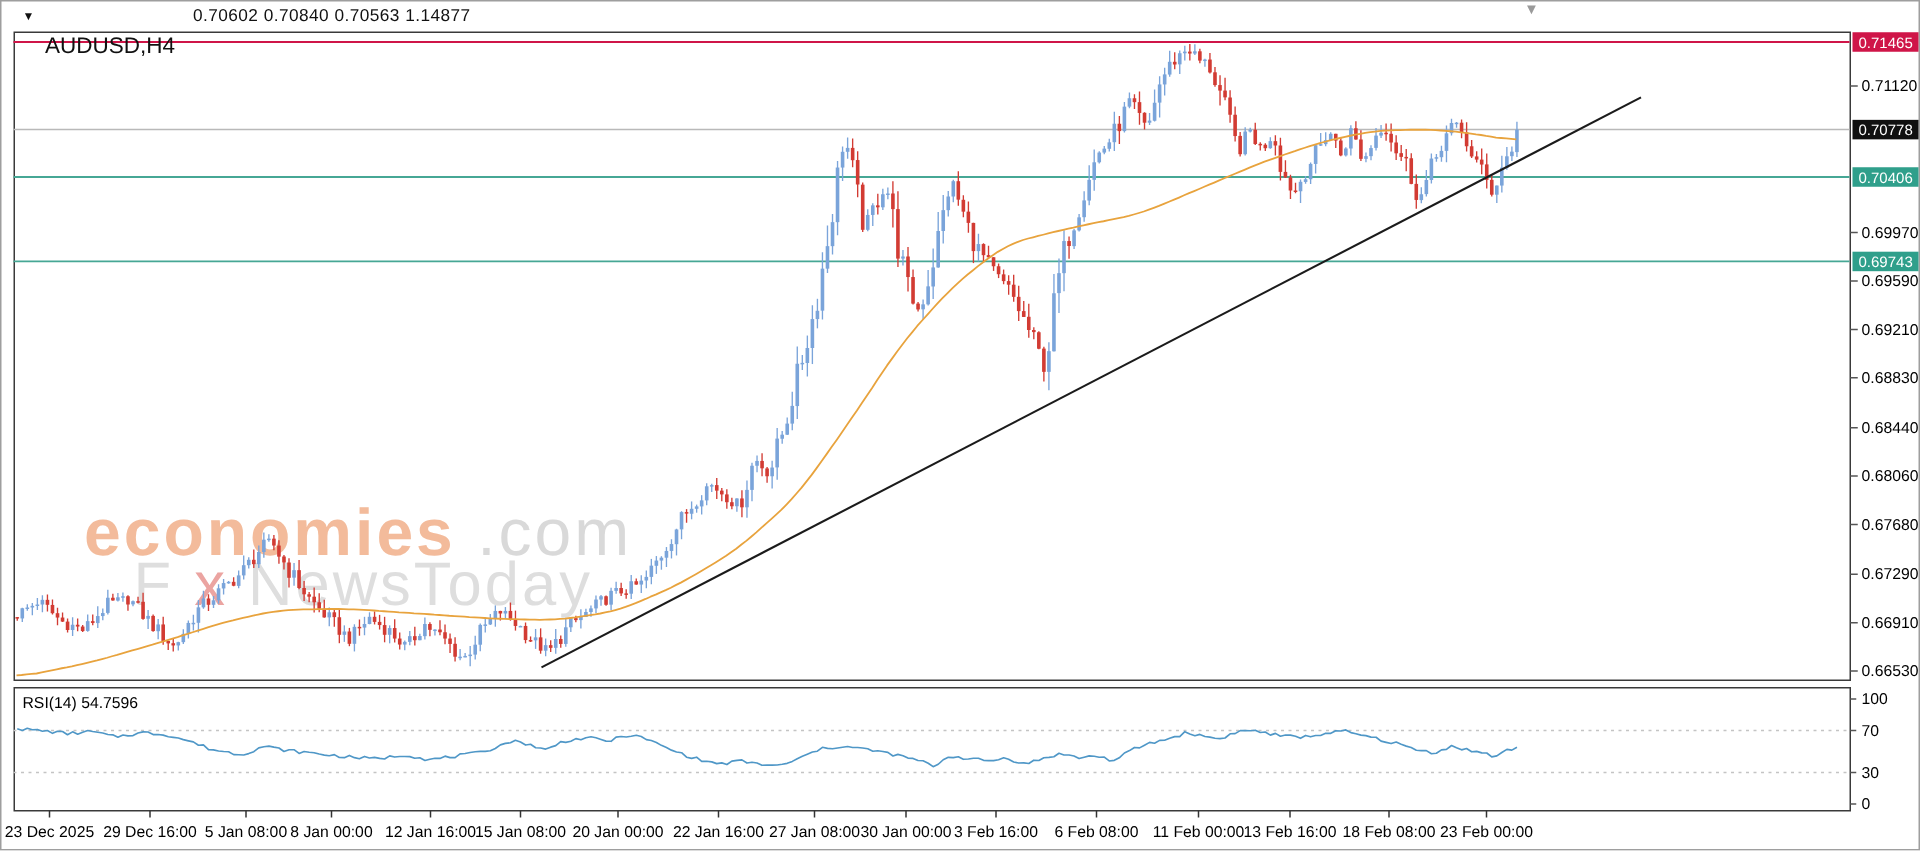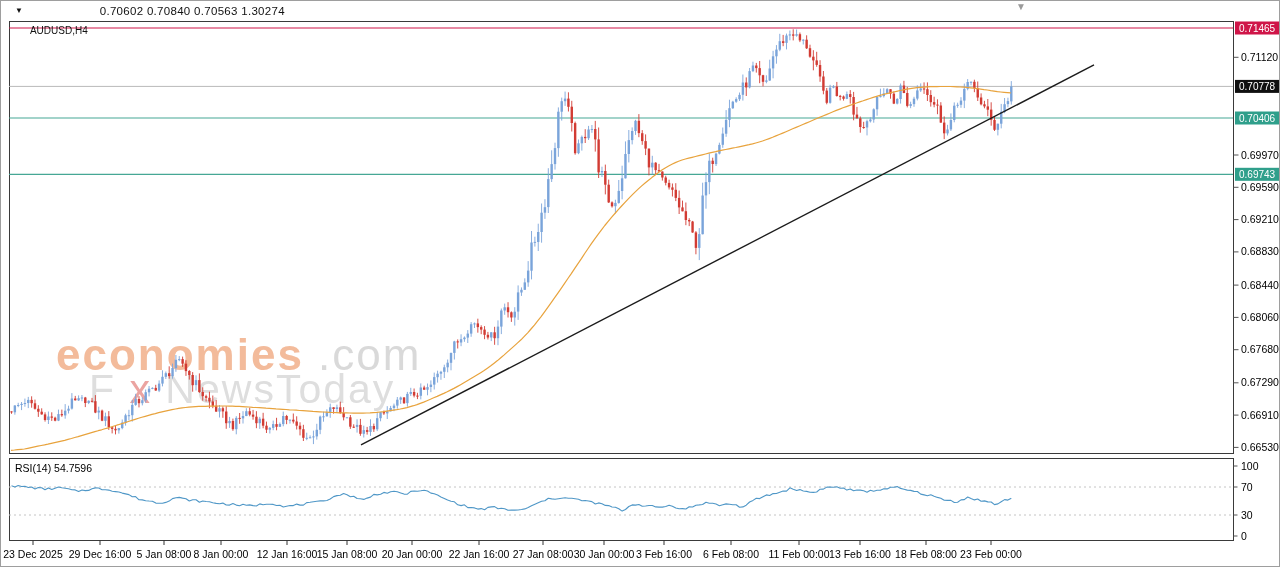--- a/index.html
+++ b/index.html
@@ -2,35 +2,35 @@
 <html><head>
 <meta charset="utf-8">
 <style>
   html,body{margin:0;padding:0;background:#e8e8e8;}
   .screen{position:relative;width:1280px;height:567px;box-sizing:border-box;
           background:#ffffff;border:1px solid #9e9e9e;overflow:hidden;
           font-family:"Liberation Sans",sans-serif;}
   .titlebar{position:absolute;left:0;top:0;width:100%;height:20px;display:flex;
             align-items:center;z-index:5;}
   .tb-tri{font-size:8px;color:#111;margin:0 7px 0 14px;line-height:1;}
-  .tb-sym{font-size:10px;color:#111;margin-top:39px;}
+  .tb-sym{font-size:15px;color:#111;margin-top:39px;}
   .tb-ohlc{font-size:11.5px;color:#111;margin-left:12px;letter-spacing:0.3px;}
   .tb-marker{position:absolute;left:1015px;top:1px;color:#9a9a9a;font-size:10px;line-height:1;}
   svg{display:block;position:absolute;left:0;top:0;}
   svg text{font-family:"Liberation Sans",sans-serif;}
 </style>
 </head>
 <body>
 
 <div class="screen">
 
   <div class="titlebar">
     <span class="tb-tri">▼</span>
     <span class="tb-sym">AUDUSD,H4</span>
-    <span class="tb-ohlc">0.70602 0.70840 0.70563 1.30274</span>
+    <span class="tb-ohlc">0.70602 0.70840 0.70563 1.14877</span>
     <span class="tb-marker">▼</span>
   </div>
 
   <svg id="chart-svg" width="1280" height="567" viewBox="0 0 1280 567">
 
     <text x="55" y="369" font-size="44" letter-spacing="2">
       <tspan font-weight="bold" fill="#f3bb9b">economies</tspan>
       <tspan fill="#d9d9d9">.com</tspan>
     </text>
     <text x="88" y="402" font-size="41" letter-spacing="2" fill="#dedede">

